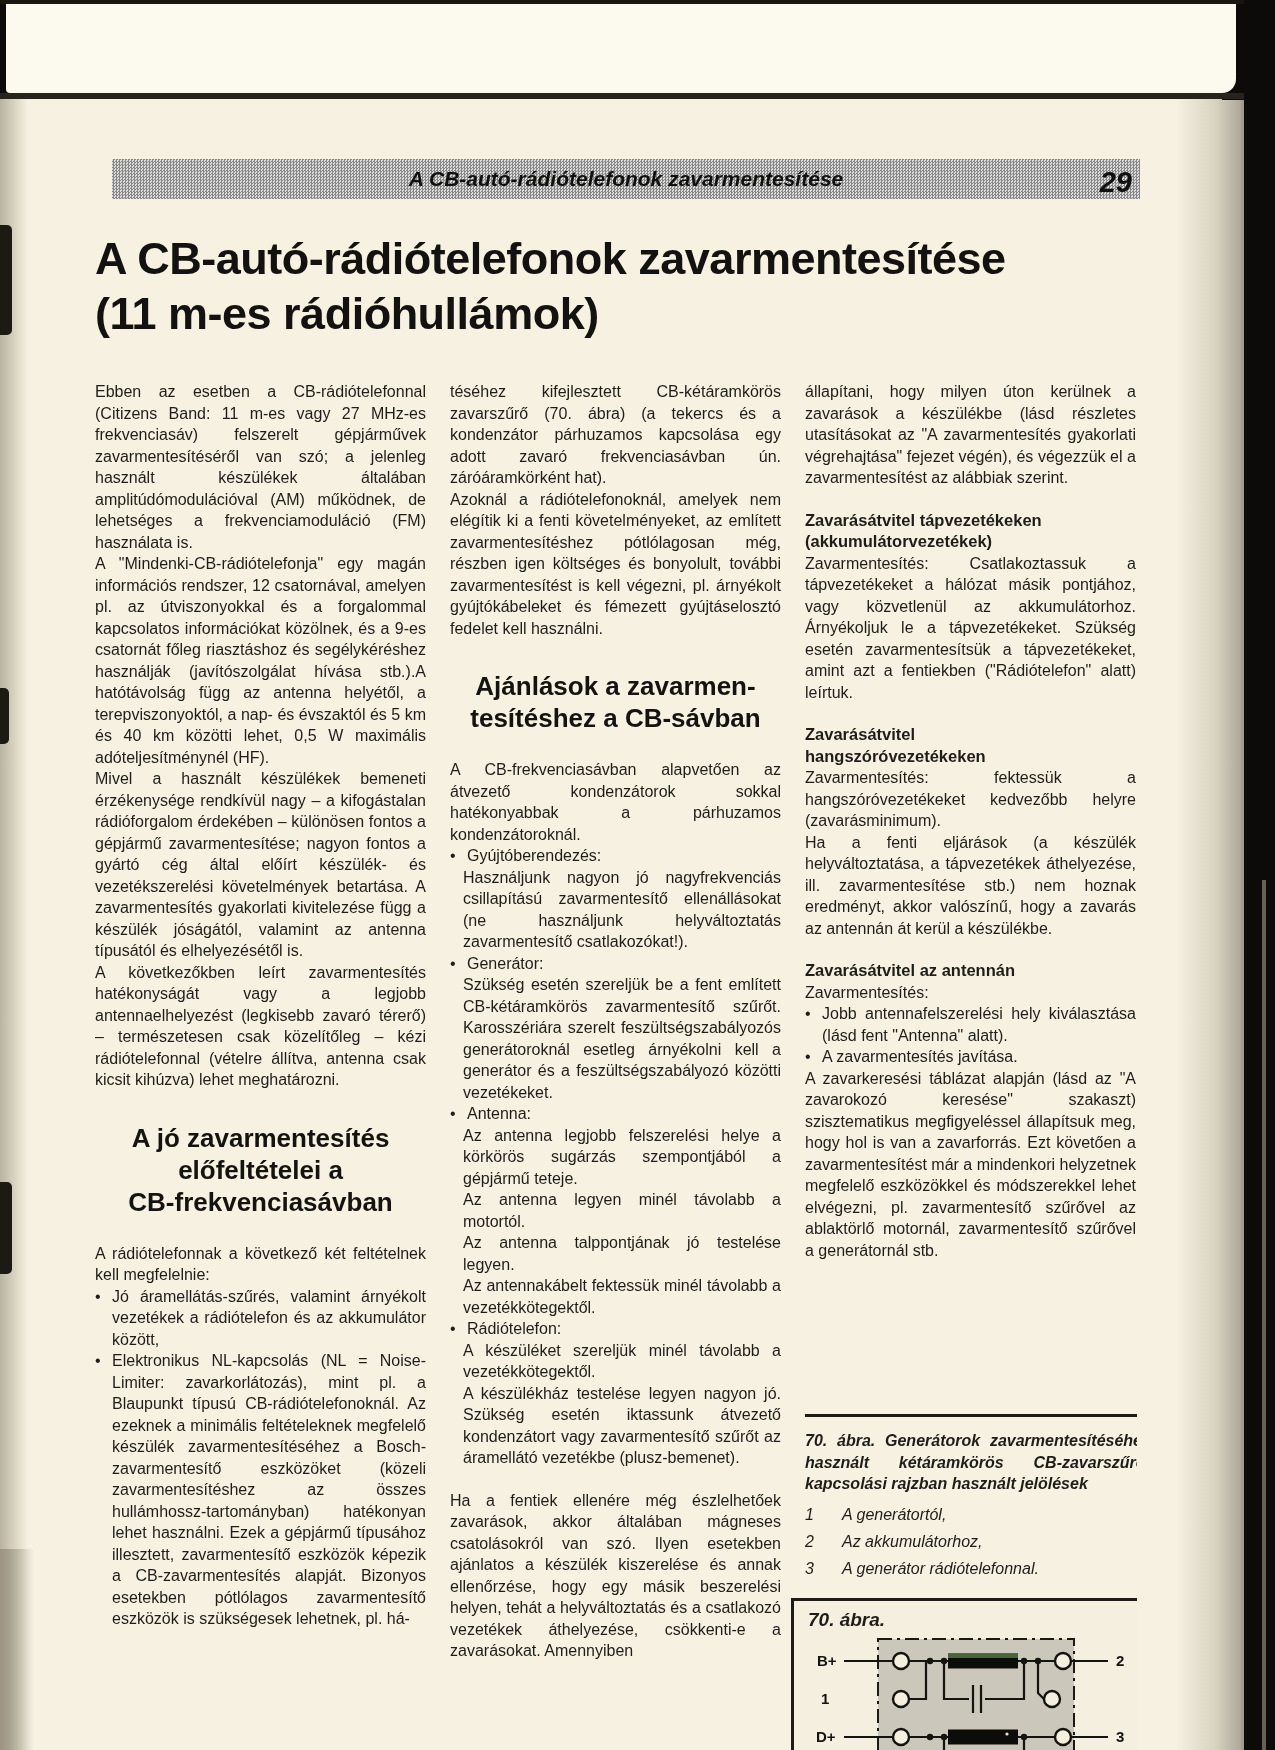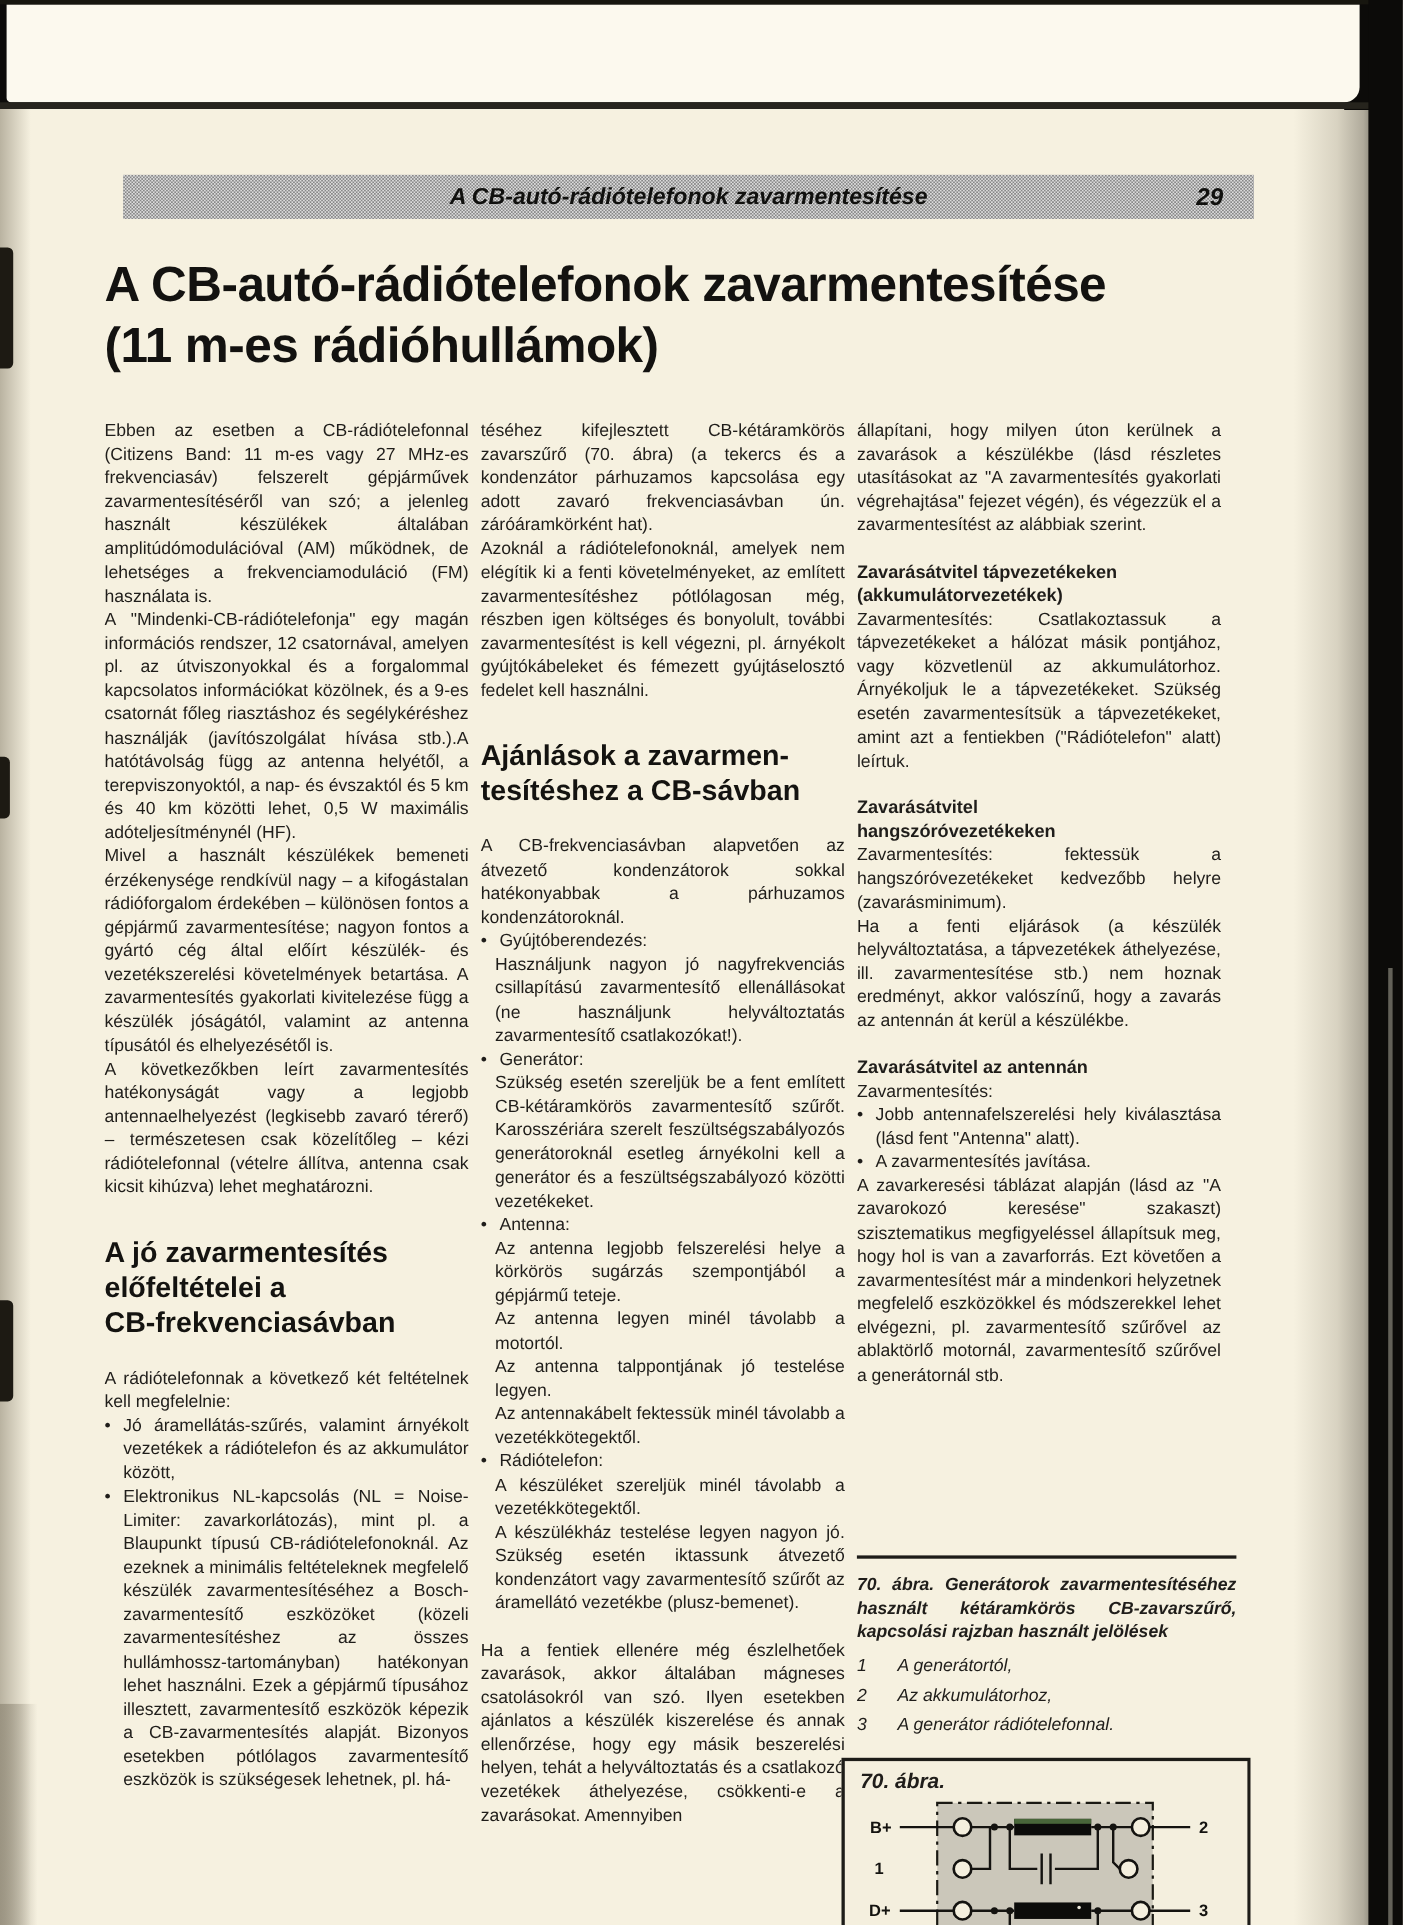--- a/index.html
+++ b/index.html
@@ -25,33 +25,33 @@
   .mark{position:absolute;left:0;background:#1d1a13;border-radius:0 5px 5px 0;}
   .mark1{top:126px;width:12px;height:110px;}
   .mark2{top:589px;width:9px;height:56px;}
   .mark3{top:1083px;width:12px;height:92px;}
 
   
   .running-bar{position:absolute;left:112px;top:60px;width:1028px;height:40px;
         background:#b0b0b0;background-image:repeating-conic-gradient(#878787 0% 25%,#dcdcdc 0% 50%);
         background-size:3px 3px;display:flex;align-items:center;justify-content:center;}
   .running-title{font-style:italic;font-weight:bold;font-size:21px;color:#10100e;}
-  .page-number{position:absolute;right:28px;top:7px;font-style:italic;font-weight:bold;font-size:22px;color:#10100e;margin-left:36px;}
+  .page-number{position:absolute;right:8px;top:7px;font-style:italic;font-weight:bold;font-size:29px;color:#10100e;margin-left:36px;}
 
   
   .doc-title{position:absolute;left:95px;top:102px;width:1060px;font-size:45px;font-weight:bold;
         line-height:55px;letter-spacing:-.5px;color:#131210;white-space:pre-line;}
 
   
-  .columns{position:absolute;left:95px;top:282px;width:1042px;height:1369px;display:flex;gap:11px;overflow:hidden;}
+  .columns{position:absolute;left:95px;top:282px;width:1042px;height:1369px;display:flex;gap:24px;overflow:hidden;}
   .col{position:relative;width:331px;min-width:331px;height:100%;}
   .col p{margin:0;font-size:16px;line-height:21.5px;text-align:justify;}
   .col .sub{padding-left:13px;}
   .col .gap-top{margin-top:21px;}
-  h2.sec{margin:31px 0 25px 0;font-size:26px;line-height:32px;font-weight:bold;color:#141310;white-space:pre-line;}
+  h2.sec{margin:31px 0 25px 0;font-size:26px;line-height:32px;font-weight:bold;color:#141310;white-space:pre-line;text-align:center;}
   h3.subsec{margin:21px 0 0 0;font-size:16.5px;line-height:21.5px;font-weight:bold;white-space:pre-line;}
   .bullet{display:flex;font-size:16px;line-height:21.5px;}
   .bullet .dot{width:17px;flex:0 0 17px;}
   .bullet .btxt{flex:1;text-align:justify;}
 
   
   .fig-wrap{position:absolute;left:0;top:1033px;width:345px;}
   .fig-rule{border:0;border-top:3px solid #1d1c18;margin:0 0 13px 0;}
   .fig-caption{font-size:16px;line-height:23px;font-weight:bold;font-style:italic;text-align:justify;margin:0;}
   .legend{margin-top:6px;}

